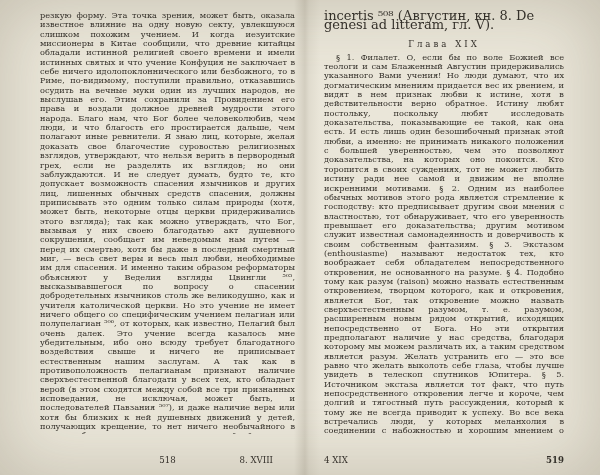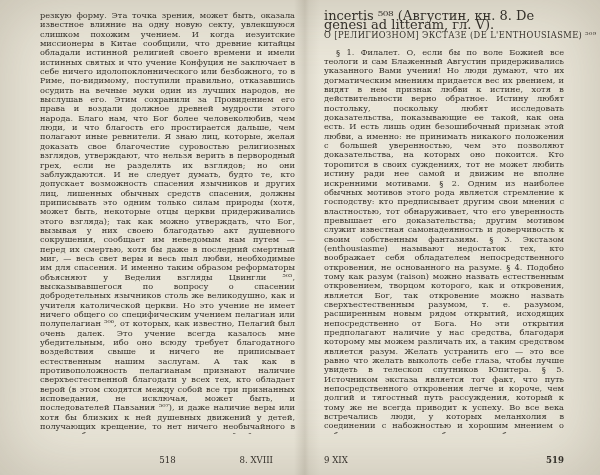--- a/index.html
+++ b/index.html
@@ -93,21 +93,21 @@
   <div class="page left">
     <div class="bodytext">резкую форму. Эта точка зрения, может быть, оказала известное влияние на одну новую секту, увлекшуюся слишком похожим учением. И когда иезуитские миссионеры в Китае сообщили, что древние китайцы обладали истинной религией своего времени и имели истинных святых и что учение Конфуция не заключает в себе ничего идолопоклоннического или безбожного, то в Риме, по-видимому, поступили правильно, отказавшись осудить на вечные муки один из лучших народов, не выслушав его. Этим сохранили за Провидением его права и воздали должное древней мудрости этого народа. Благо нам, что Бог более человеколюбив, чем люди, и что благость его простирается дальше, чем полагают иные ревнители. Я знаю лиц, которые, желая доказать свое благочестие суровостью религиозных взглядов, утверждают, что нельзя верить в первородный грех, если не разделять их взглядов; но они заблуждаются. И не следует думать, будто те, кто допускает возможность спасения язычников и других лиц, лишенных обычных средств спасения, должны приписывать это одним только силам природы (хотя, может быть, некоторые отцы церкви придерживались этого взгляда); так как можно утверждать, что Бог, вызывая у них своею благодатью акт душевного сокрушения, сообщает им неведомым нам путем — перед их смертью, хотя бы даже в последний смертный миг, — весь свет веры и весь пыл любви, необходимые им для спасения. И именно таким образом реформаторы объясняют у Веделия взгляды Цвингли ⁵⁰⁵, высказывавшегося по вопросу о спасении добродетельных язычников столь же великодушно, как и учителя католической церкви. Но это учение не имеет ничего общего со специфическим учением пелагиан или полупелагиан ⁵⁰⁶, от которых, как известно, Пелагий был очень далек. Это учение всегда казалось мне убедительным, ибо оно всюду требует благодатного воздействия свыше и ничего не приписывает естественным нашим заслугам. А так как в противоположность пелагианам признают наличие сверхъестественной благодати у всех тех, кто обладает верой (в этом сходятся между собой все три признанных исповедания, не исключая, может быть, и последователей Павзания ⁵⁰⁷), и даже наличие веры или хотя бы близких к ней душевных движений у детей, получающих крещение, то нет ничего необычайного в том, чтобы признавать это — по крайней мере в смертный час — у добродетельных людей, не имевших счастья быть наставленными обычным способом в христианском вероучении. Впрочем, я охотно сознаюсь, что здесь мы вступаем в область, где наши познания слишком слабы, чтобы утверждать что-либо с уверенностью. Но самое мудрое — это ничего не решать в столь мало известных вопросах и довольствоваться общим суждением, что Бог не способен делать ничего, что не было бы полно благости и справедливости: melius est dubitare de occultis, quam litigare de</div>
     <div class="footer">
       <span class="num-center">518</span>
       <span class="sig-right">8. XVIII</span>
     </div>
   </div>
 
   <div class="page right">
     <div class="carryover">incertis ⁵⁰⁸ (Августин, кн. 8. De genesi ad litteram, гл. V).</div>
-    <div class="chapter-title">О [РЕЛИГИОЗНОМ] ЭКСТАЗЕ (DE L'ENTHOUSIASME) ⁵⁰⁹</div>
+    <div class="chapter-label">Глава XIX</div>
     <div class="bodytext">§ 1. Филалет. О, если бы по воле Божией все теологи и сам Блаженный Августин придерживались указанного Вами учения! Но люди думают, что их догматическим мнениям придается вес их рвением, и видят в нем признак любви к истине, хотя в действительности верно обратное. Истину любят постольку, поскольку любят исследовать доказательства, показывающие ее такой, как она есть. И есть лишь один безошибочный признак этой любви, а именно: не принимать никакого положения с большей уверенностью, чем это позволяют доказательства, на которых оно покоится. Кто торопится в своих суждениях, тот не может любить истину ради нее самой и движим не вполне искренними мотивами. § 2. Одним из наиболее обычных мотивов этого рода является стремление к господству: кто предписывает другим свои мнения с властностью, тот обнаруживает, что его уверенность превышает его доказательства; другим мотивом служит известная самонадеянность и доверчивость к своим собственным фантазиям. § 3. Экстазом (enthousiasme) называют недостаток тех, кто воображает себя обладателем непосредственного откровения, не основанного на разуме. § 4. Подобно тому как разум (raison) можно назвать естественным откровением, творцом которого, как и откровения, является Бог, так откровение можно назвать сверхъестественным разумом, т. е. разумом, расширенным новым рядом открытий, исходящих непосредственно от Бога. Но эти открытия предполагают наличие у нас средства, благодаря которому мы можем различать их, а таким средством является разум. Желать устранить его — это все равно что желать выколоть себе глаза, чтобы лучше увидеть в телескоп спутников Юпитера. § 5. Источником экстаза является тот факт, что путь непосредственного откровения легче и короче, чем долгий и тягостный путь рассуждения, который к тому же не всегда приводит к успеху. Во все века встречались люди, у которых меланхолия в соединении с набожностью и хорошим мнением о себе самих порождала убеждение в более тесном общении с Богом, чем то доступно другим людям. Они уверены, что Бог удостоил их особого избрания, и считают свой народ также избранным. § 6. Они видят в своих фантазиях божественное откровение: необоснованное мнение, крепко засевшее в их воображении, становится для них озарением свыше и непогрешимым указанием, которому они обязаны следовать. § 7. Это убеждение повлекло за собой</div>
     <div class="footer">
-      <span class="sig-left">9 XIX</span>
+      <span class="sig-left">4 XIX</span>
       <span class="num-right">519</span>
     </div>
   </div>
 
 </div>
 
 </body></html>

